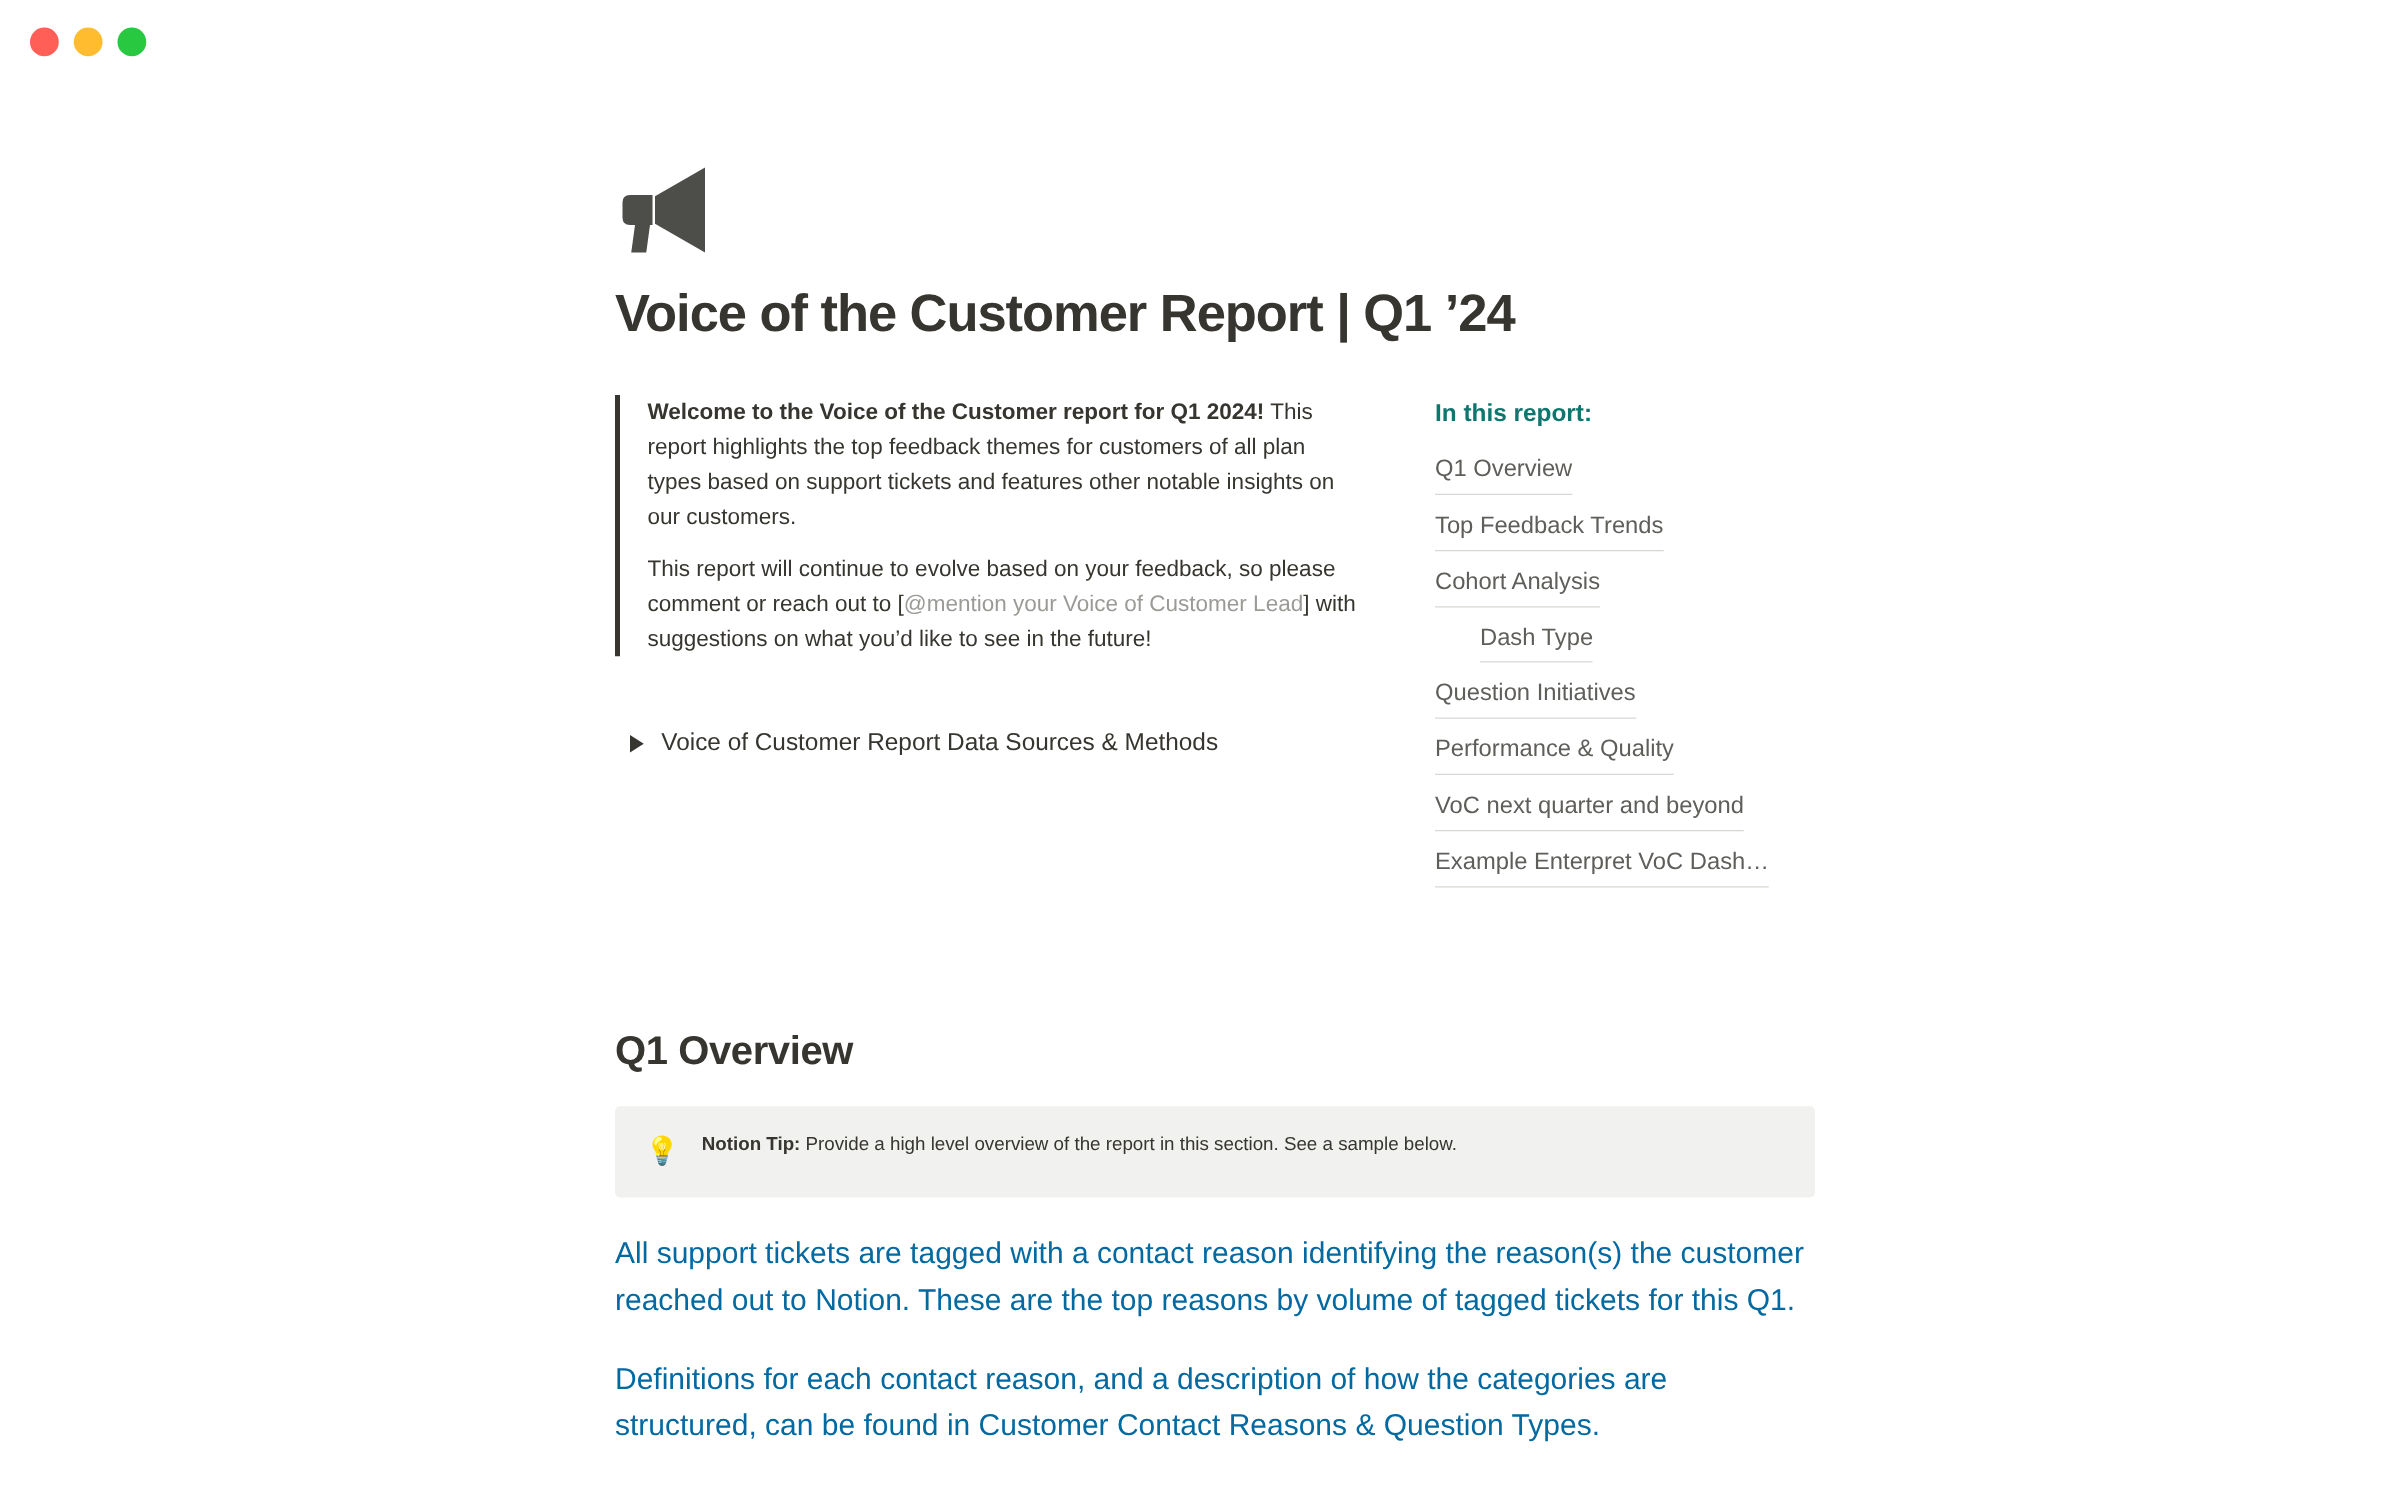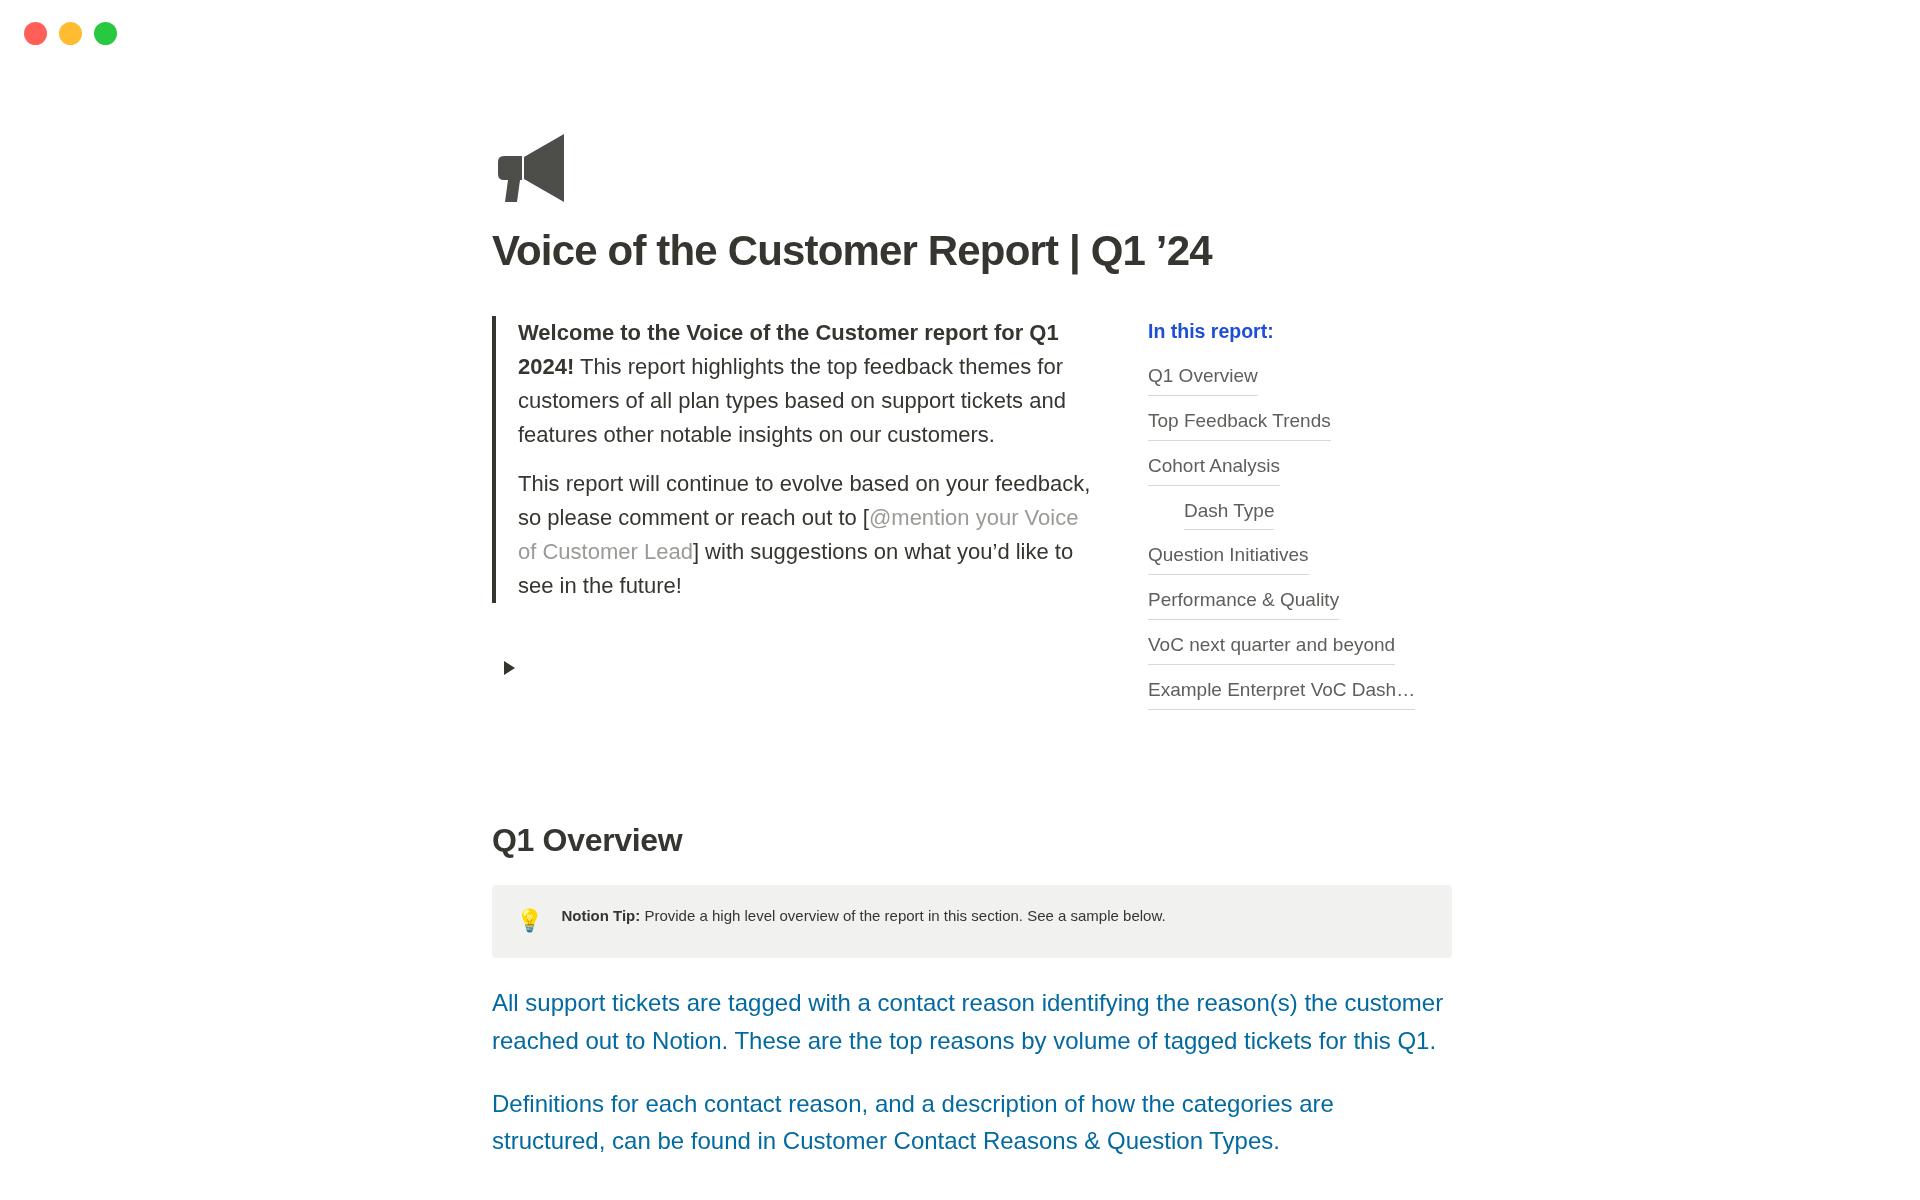--- a/index.html
+++ b/index.html
@@ -86,21 +86,21 @@
   .intro-left {
     width: 600px;
     flex: none;
   }
   .quote {
     border-left: 4px solid #37352f;
     padding-left: 22px;
     margin: 0;
   }
   .quote p {
-    font-size: 22px;
+    font-size: 18px;
     line-height: 1.55;
     margin: 0 0 14px 0;
     color: #37352f;
   }
   .quote p:last-child { margin-bottom: 0; }
   .quote b { font-weight: 700; }
   .mention {
     color: #9b9a97;
   }
 
@@ -123,21 +123,21 @@
 
   .intro-right {
     width: 290px;
     flex: none;
     padding-top: 4px;
   }
   .toc-title {
     font-size: 19.5px;
     font-weight: 700;
     margin: 0 0 22px 0;
-    color: #1d4ed8;
+    color: #0f766e;
   }
   .toc-item {
     display: block;
     font-size: 19px;
     line-height: 1.2;
     color: #5f5e5b;
     text-decoration: none;
     border-bottom: 1px solid #d9d8d4;
     padding: 0 0 7px 0;
     margin: 0 0 14px 0;
@@ -215,20 +215,21 @@
       <div class="intro-row">
 
         <div class="intro-left">
           <blockquote class="quote">
             <p><b>Welcome to the Voice of the Customer report for Q1 2024!</b><span> This report highlights the top feedback themes for customers of all plan types based on support tickets and features other notable insights on our customers.</span></p>
             <p><span>This report will continue to evolve based on your feedback, so please comment or reach out to [</span><span class="mention">@mention your Voice of Customer Lead</span><span>] with suggestions on what you’d like to see in the future!</span></p>
           </blockquote>
 
           <div class="toggle-row">
             <span class="toggle-arrow"></span>
+            <span>Voice of Customer Report Data Sources &amp; Methods</span>
           </div>
         </div>
 
         <div class="intro-right">
           <div class="toc-title">In this report:</div>
           <a class="toc-item" href="#">Q1 Overview</a>
           <a class="toc-item" href="#">Top Feedback Trends</a>
           <a class="toc-item" href="#">Cohort Analysis</a>
           <a class="toc-item indent" href="#">Dash Type</a>
           <a class="toc-item" href="#">Question Initiatives</a>

